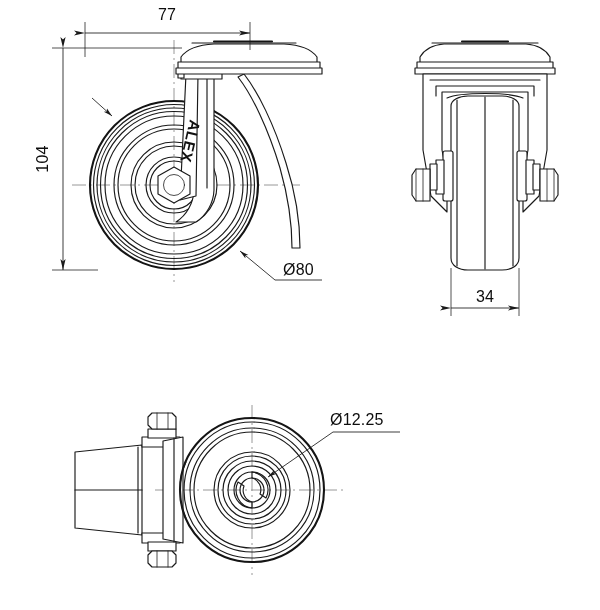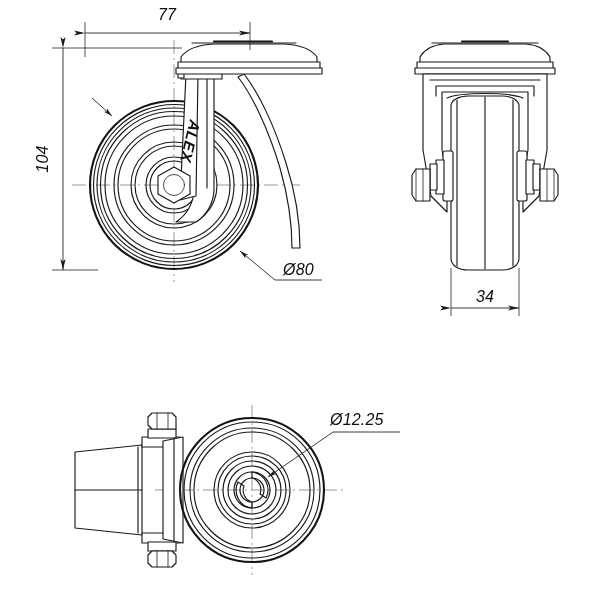--- a/index.html
+++ b/index.html
@@ -12,21 +12,20 @@
     width: 600px;
     height: 610px;
     overflow: hidden;
     font-family: "Liberation Sans", sans-serif;
   }
   #drawing-root {
     position: relative;
     width: 563px;
     height: 610px;
     background: #ffffff;
-    font-style: italic;
   }
   svg#cad {
     display: block;
     width: 600px;
     height: 610px;
   }
   .outline {
     fill: none;
     stroke: #1a1a1a;
     stroke-width: 1.15;

